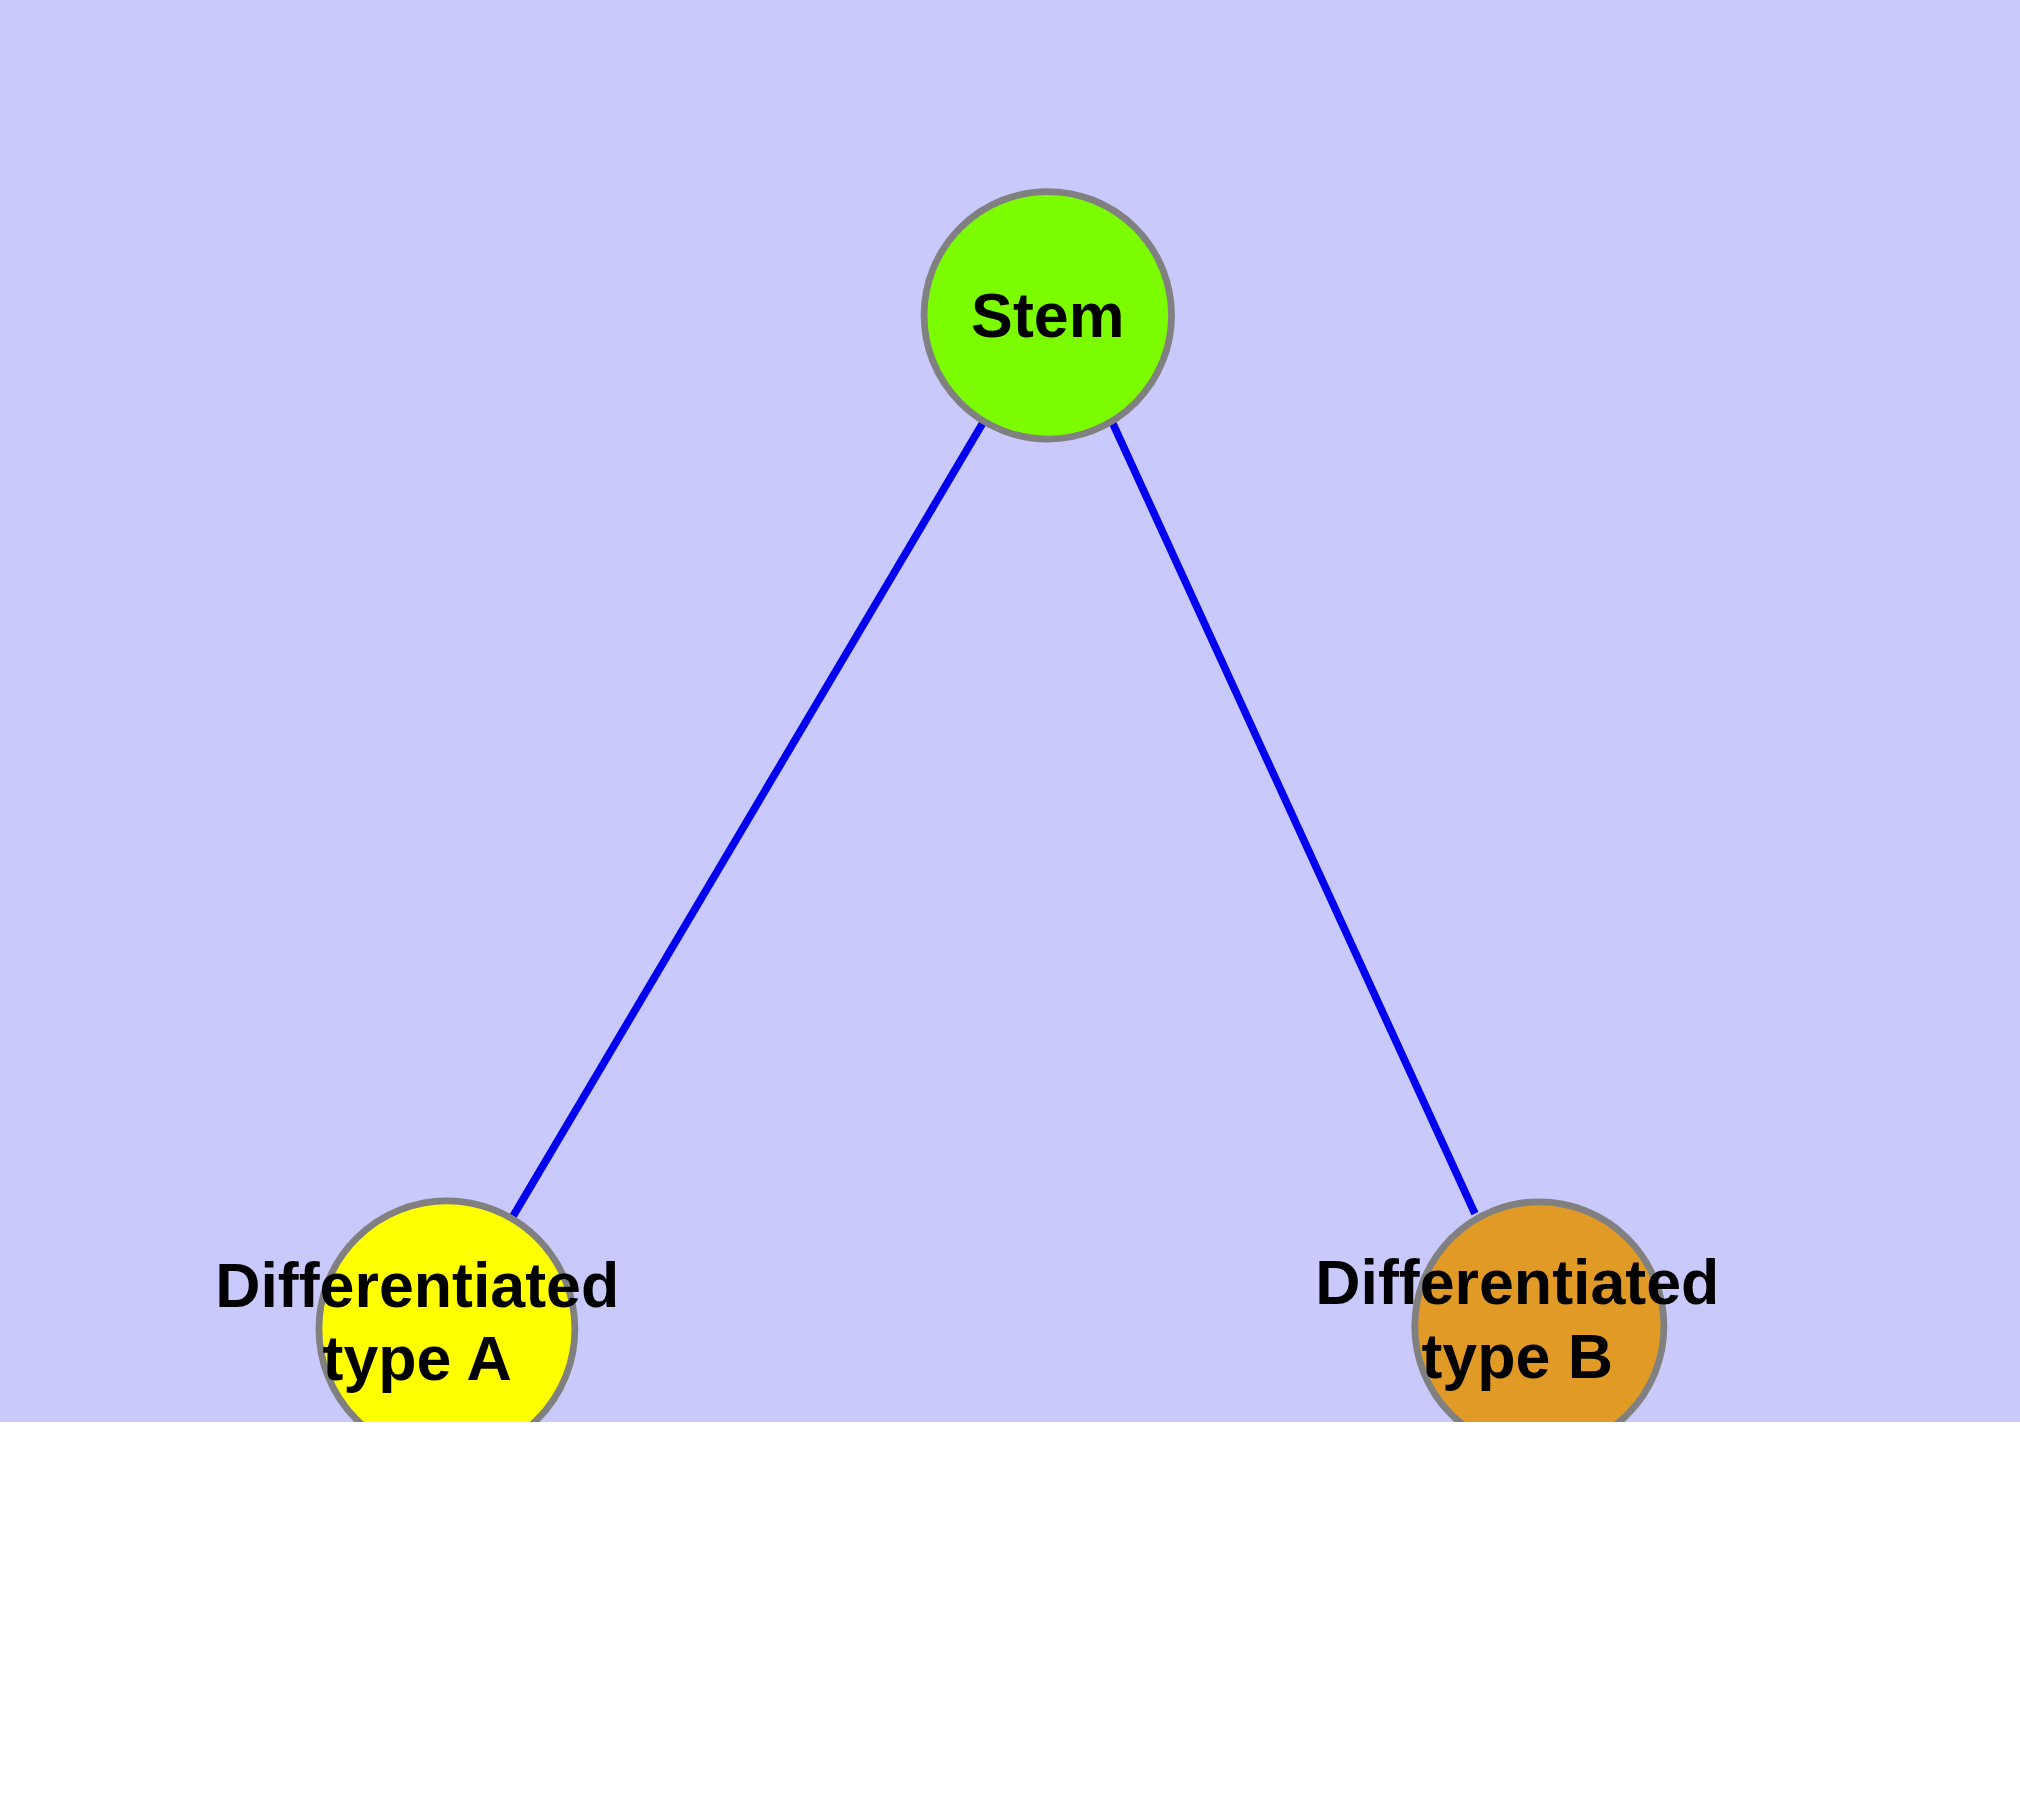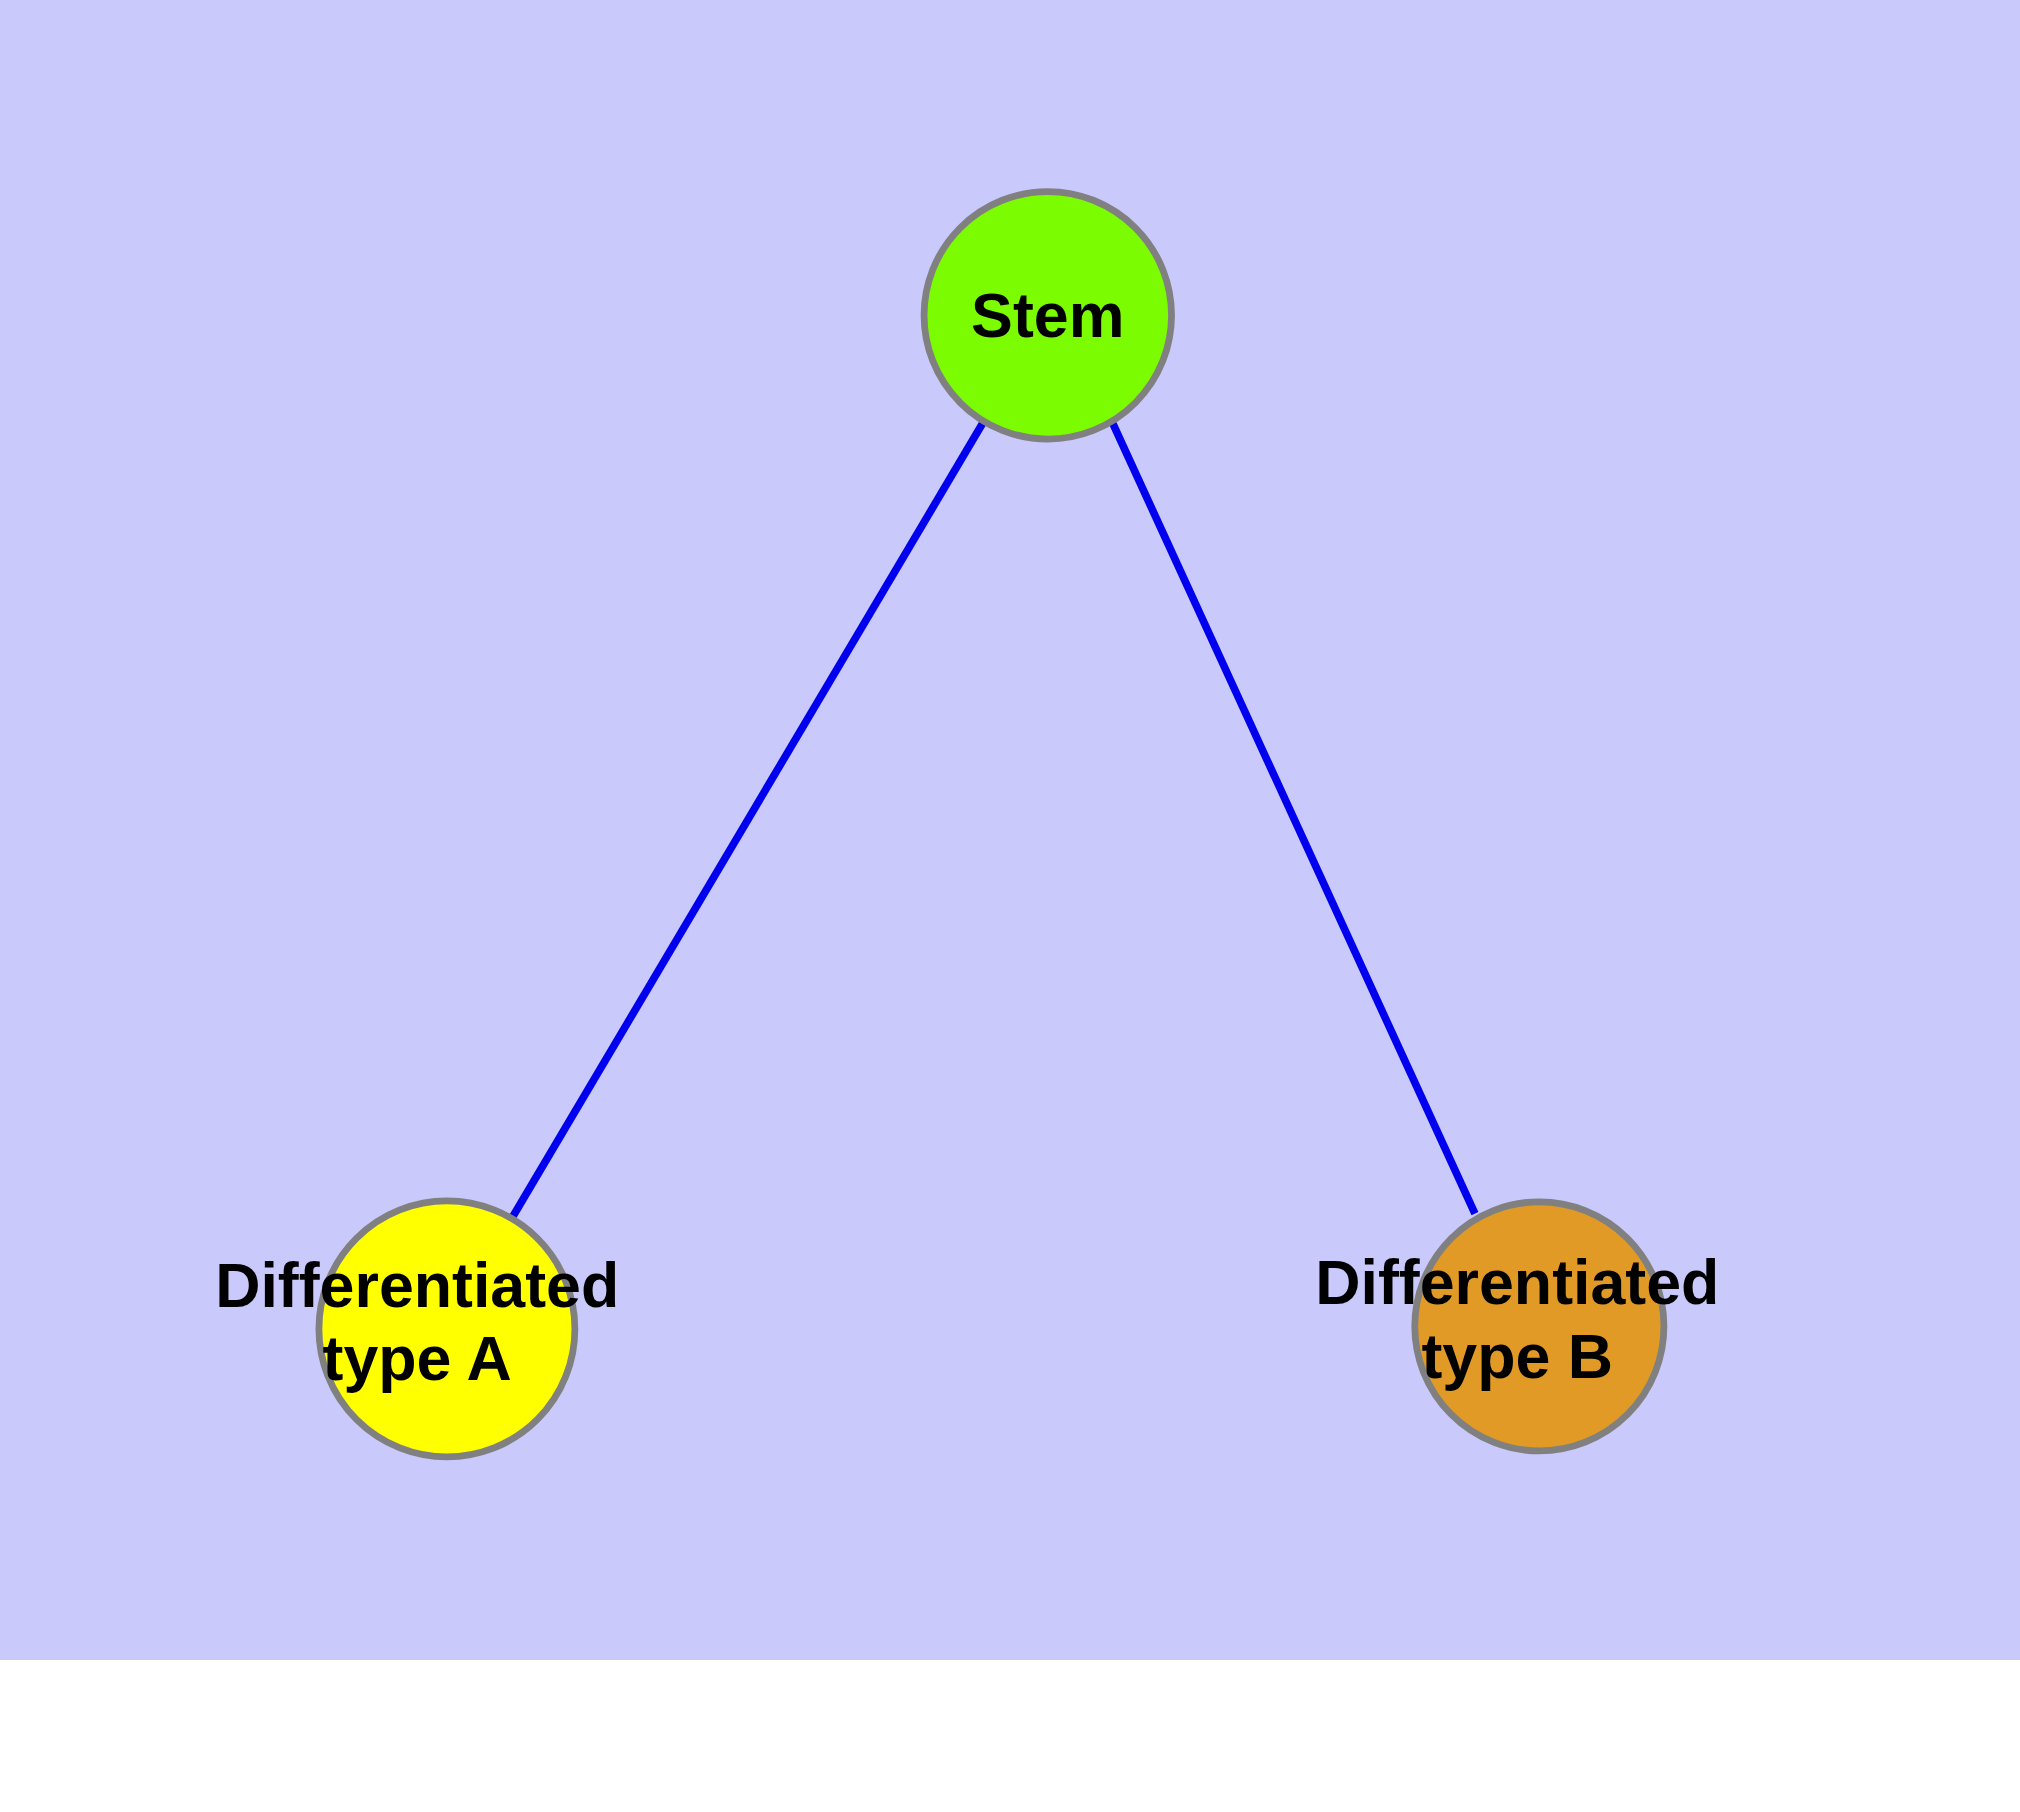--- a/index.html
+++ b/index.html
@@ -27,21 +27,21 @@
     font-family: "Liberation Sans", sans-serif;
     font-weight: bold;
     fill: #000000;
     text-anchor: middle;
     dominant-baseline: middle;
   }
 </style>
 </head>
 <body>
 
-<div id="stage" style="width: 2021px; height: 1660px; background: rgb(201, 201, 251);">
+<div id="stage" style="width: 2021px; height: 1422px; background: rgb(201, 201, 251);">
   <svg id="graph-svg" viewBox="0 0 2384 2138" xmlns="http://www.w3.org/2000/svg" style="width: 2021px; height: 1812px;">
 
     <rect id="bg-rect" x="0" y="0" width="2384" height="2138" fill="#C9C9FB"></rect>
 
     <g id="edges-layer">
         <line x1="1160" y1="498" x2="605" y2="1435" stroke="#0000EE" stroke-width="9" stroke-linecap="butt"></line>
         <line x1="1312" y1="498" x2="1740" y2="1432" stroke="#0000EE" stroke-width="9" stroke-linecap="butt"></line>
       </g>
     <g id="nodes-layer">
         <circle cx="1236" cy="372" r="146" fill="#7CFC00" stroke="#808080" stroke-width="8"></circle>

